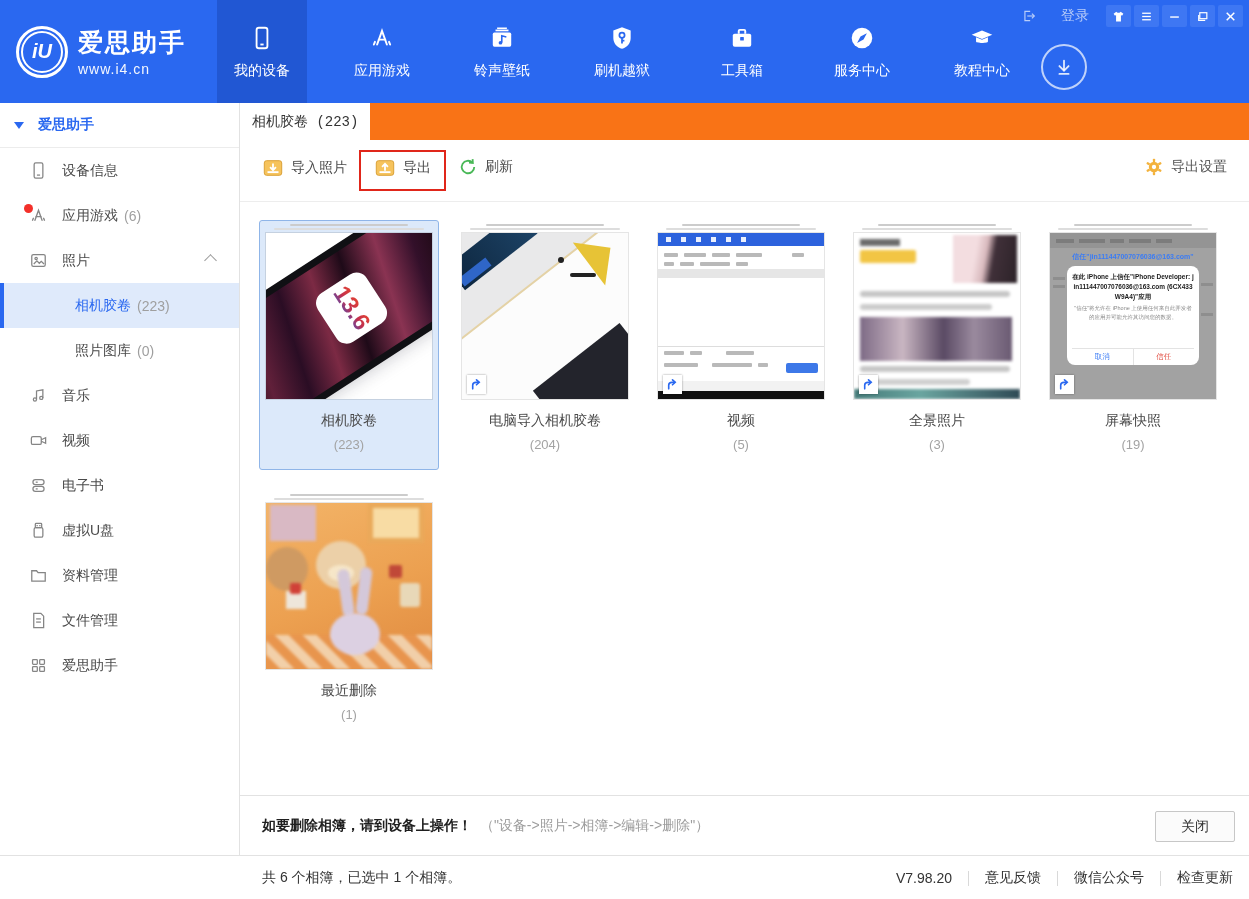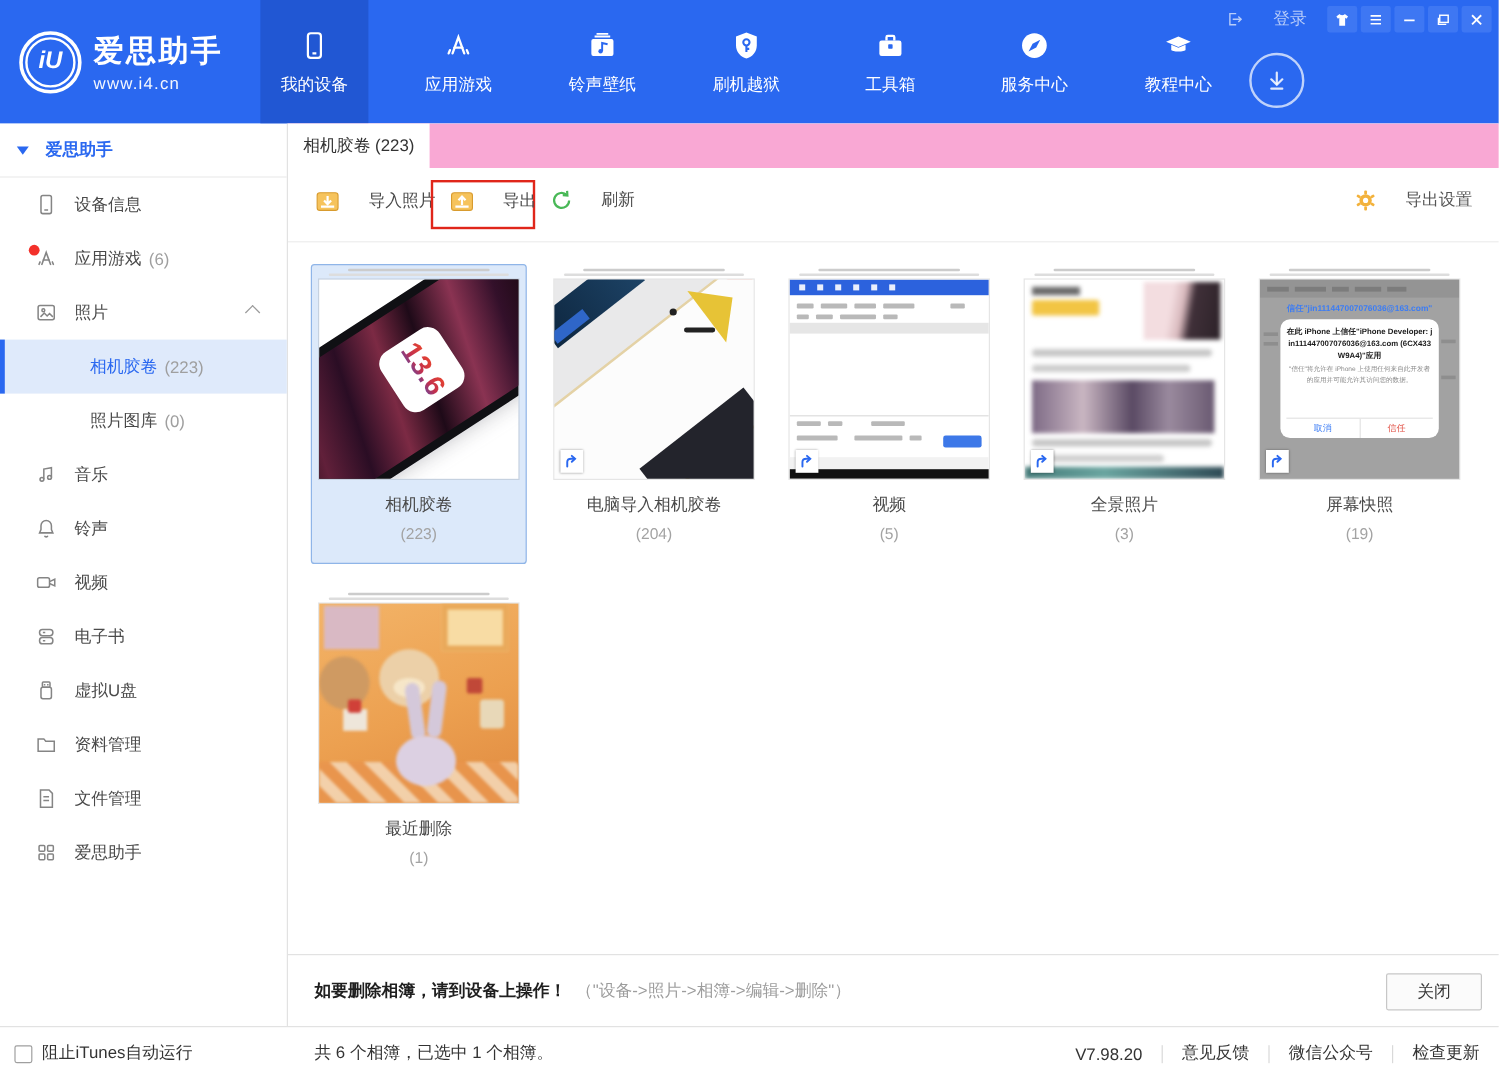--- a/index.html
+++ b/index.html
@@ -35,24 +35,24 @@
   .side-item .sico { width:20px; height:20px; margin-right:14px; display:flex; align-items:center; justify-content:center; }
   .side-item .scount { color:#9f9f9f; margin-left:6px; }
   .side-item.child { padding-left:75px; }
   .side-item.selected { background:#dfeafb; color:#2a68f0; }
   .side-item.selected::before { content:""; position:absolute; left:0; top:0; width:4px; height:100%; background:#2a68f0; }
   .red-dot { position:absolute; width:9px; height:9px; background:#f3302a; border-radius:50%; margin-left:-4px; margin-top:-14px; }
   .chev-up { position:absolute; right:24px; top:18px; width:9px; height:9px; border-left:1.5px solid #9a9a9a; border-top:1.5px solid #9a9a9a; transform:rotate(45deg); }
 
   
   .main { position:absolute; left:240px; top:103px; width:1009px; height:752px; background:#fff; }
-  .tabstrip { height:37px; background:#f9a8d4; display:flex; }
+  .tabstrip { height:37px; background:#f97316; display:flex;font-family:Liberation Mono, monospace; }
   .tab { min-width:118px; padding:0 12px; background:#fff; color:#333; font-size:14px; display:flex; align-items:center; justify-content:center; cursor:pointer; }
   .toolbar { position:relative; height:62px; background:#fff; border-bottom:1px solid #ededed; }
-  .tbtn { position:absolute; top:17px; display:flex; align-items:center; gap:23px; font-size:14px; color:#4a4a4a; cursor:pointer; }
+  .tbtn { position:absolute; top:17px; display:flex; align-items:center; gap:7px; font-size:14px; color:#4a4a4a; cursor:pointer; }
   .tbtn-import { left:22px; }
   .tbtn-export { left:134px; }
   .tbtn-refresh { left:218px; }
   .tbtn-settings { right:22px; color:#555; }
   .annotation-box { position:absolute; left:119px; top:10px; width:87px; height:41px; border:2px solid #e0261a; pointer-events:none; }
 
   
   .content { position:relative; height:593px; padding:18px 0 0 19px; display:flex; flex-wrap:wrap; align-content:flex-start; overflow:hidden; }
   .card { width:180px; height:250px; margin-right:16px; margin-bottom:20px; border:1px solid transparent; border-radius:3px; padding-top:3px; cursor:pointer; }
   .card.selected { background:#dce9fa; border-color:#8fb5e8; }
@@ -349,29 +349,20 @@
       <span class="sico">
           <svg width="19" height="19" viewBox="0 0 24 24" fill="none" stroke="#858585" stroke-width="1.6">
             <path d="M9.5 17 V6.2 L17.5 4.8 V15"></path>
             <circle cx="7.5" cy="17" r="2"></circle>
             <circle cx="15.5" cy="15" r="2"></circle>
           </svg>
         </span>
       <span>音乐</span>
     </div>
 
-    <div class="side-item">
-      <span class="sico">
-          <svg width="19" height="19" viewBox="0 0 24 24" fill="none" stroke="#858585" stroke-width="1.6">
-            <path d="M12 3.5 a5.5 5.5 0 0 1 5.5 5.5 v4 l1.5 3.5 H5 L6.5 13 V9 A5.5 5.5 0 0 1 12 3.5 Z"></path>
-            <path d="M10.3 19.5 a1.8 1.8 0 0 0 3.4 0"></path>
-          </svg>
-        </span>
-      <span>铃声</span>
-    </div>
 
     <div class="side-item">
       <span class="sico">
           <svg width="19" height="19" viewBox="0 0 24 24" fill="none" stroke="#858585" stroke-width="1.6">
             <rect x="3" y="7" width="12.5" height="10" rx="2"></rect>
             <path d="M15.5 11 L21 8.5 V15.5 L15.5 13"></path>
           </svg>
         </span>
       <span>视频</span>
     </div>
@@ -659,24 +650,20 @@
 
   <div class="notice">
     <div class="notice-text">
       <span class="notice-bold">如要删除相簿，请到设备上操作！</span>
       <span class="notice-hint">（"设备-&gt;照片-&gt;相簿-&gt;编辑-&gt;删除"）</span>
     </div>
     <div class="close-btn">关闭</div>
   </div>
 
   <div class="statusbar">
-    <div class="chk-wrap">
-      <span class="chk-box"></span>
-      <span>阻止iTunes自动运行</span>
-    </div>
     <div class="summary">共 6 个相簿，已选中 1 个相簿。</div>
     <div class="right-links">
       <span class="rl-version">V7.98.20</span>
       <span class="rl-sep"></span>
       <span class="rl-item">意见反馈</span>
       <span class="rl-sep"></span>
       <span class="rl-item">微信公众号</span>
       <span class="rl-sep"></span>
       <span class="rl-item">检查更新</span>
     </div>

